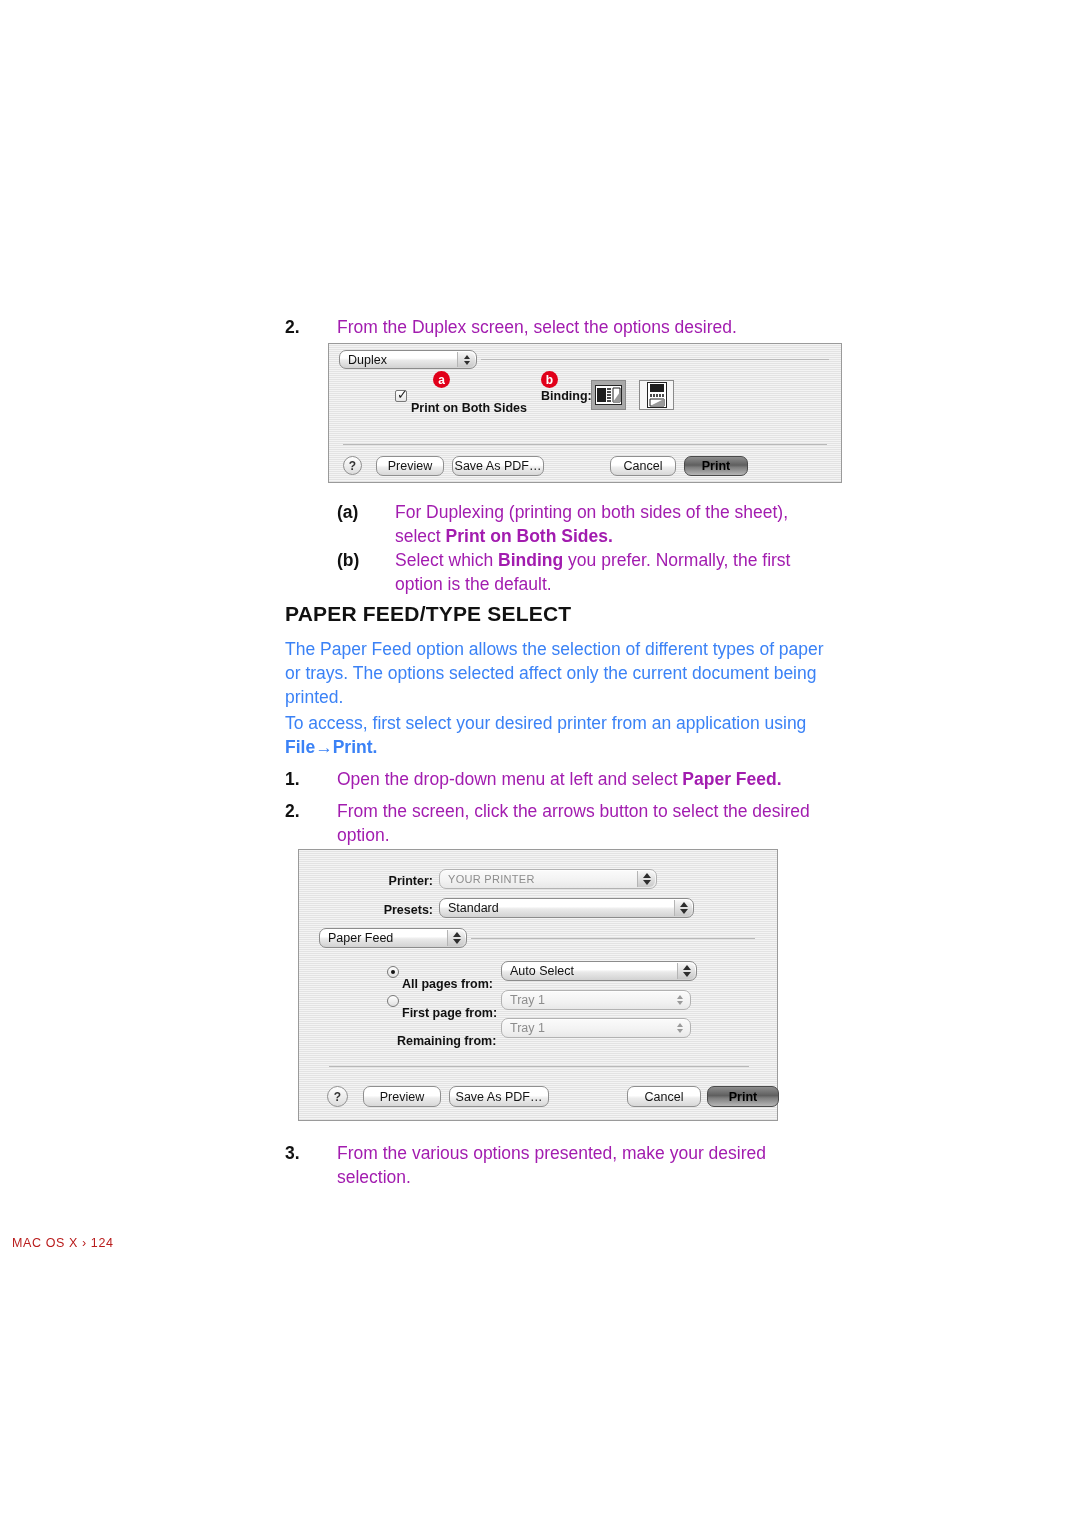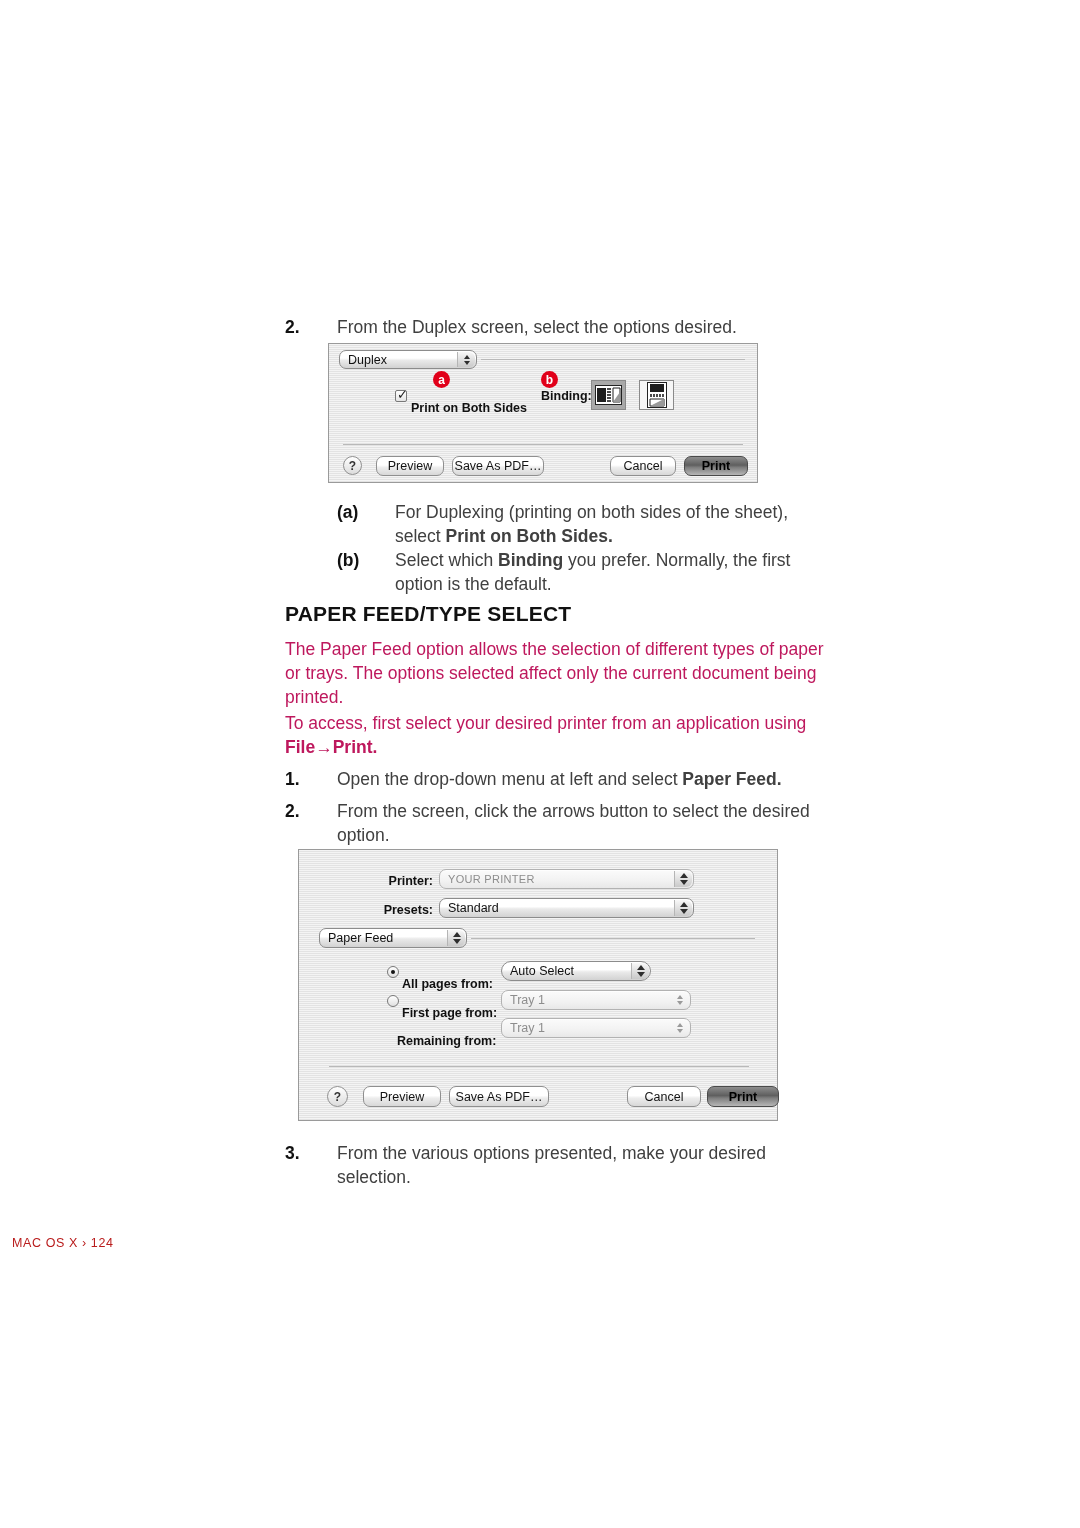--- a/index.html
+++ b/index.html
@@ -35,28 +35,28 @@
     flex: 0 0 52px;
     font-weight: bold;
     font-size: 17.5px;
     line-height: 24px;
     color: #111;
   }
   .step-body {
     flex: 1;
     font-size: 17.5px;
     line-height: 24px;
-    color: #404040;
+    color: #a21caf;
   }
   .para {
     position: absolute;
     width: 545px;
     font-size: 17.5px;
     line-height: 24px;
-    color: #be185d;
+    color: #3b82f6;
   }
   b, .b { font-weight: bold; }
 
   .section-head {
     position: absolute;
     font-size: 21px;
     letter-spacing: 0.2px;
     font-weight: bold;
     color: #111;
   }
@@ -246,21 +246,21 @@
 </head>
 <body>
 
 <div class="page">
 
   <div class="step" style="left:285px; top:315px;">
     <div class="step-num">2.</div>
     <div class="step-body">From the Duplex screen, select the options desired.</div>
   </div>
 
-  <div class="aqua" style="left:328px; top:343px; width:430px; height:140px;padding-left:30px;">
+  <div class="aqua" style="left:328px; top:343px; width:514px; height:140px;padding-left:30px;">
 
     <div class="popup" style="left:10px; top:6px; width:138px; height:19px;">
       <span>Duplex</span>
       <span class="arrows" style="right:1px;">
         <span class="tri-up" style="border-left-width:3px;border-right-width:3px;border-bottom-width:4px;"></span>
         <span class="tri-dn" style="border-left-width:3px;border-right-width:3px;border-top-width:4px;"></span>
       </span>
     </div>
 
     <div style="position:absolute; left:152px; top:15px; right:12px; height:1px; background:#b9b9b9;"></div>
@@ -348,21 +348,21 @@
   </div>
 
   <div class="step" style="left:285px; top:799px;">
     <div class="step-num">2.</div>
     <div class="step-body" style="width:478px;">From the screen, click the arrows button to select the desired option.</div>
   </div>
 
   <div class="aqua" style="left:298px; top:849px; width:480px; height:272px;">
 
     <div class="fld-label" style="left:44px; top:24px; width:90px;">Printer:</div>
-    <div class="popup dim" style="left:140px; top:19px; width:255px; height:20px;">
+    <div class="popup dim" style="left:140px; top:19px; width:218px; height:20px;">
       <span style="font-size:11px;letter-spacing:0.3px;">YOUR PRINTER</span>
       <span class="arrows" style="right:1px;">
         <span class="tri-up"></span>
           <span class="tri-dn"></span>
       </span>
     </div>
 
     <div class="fld-label" style="left:44px; top:53px; width:90px;">Presets:</div>
     <div class="popup" style="left:140px; top:48px; width:255px; height:20px;">
       <span>Standard</span>
@@ -378,21 +378,21 @@
         <span class="tri-up"></span>
           <span class="tri-dn"></span>
       </span>
     </div>
     <div style="position:absolute; left:172px; top:88px; right:22px; height:1px; background:#b9b9b9;"></div>
 
     <div class="radio" style="left:88px; top:116px;">
       <span class="dot"></span>
     </div>
     <div class="chk-label" style="left:103px; top:115px;">All pages from:</div>
-    <div class="popup" style="left:202px; top:111px; width:150px; height:20px;border-radius:10px;">
+    <div class="popup" style="left:202px; top:111px; width:196px; height:20px;">
       <span>Auto Select</span>
       <span class="arrows" style="right:1px;">
         <span class="tri-up"></span>
           <span class="tri-dn"></span>
       </span>
     </div>
 
     <div class="radio" style="left:88px; top:145px;"></div>
     <div class="chk-label" style="left:103px; top:144px;">First page from:</div>
     <div class="popup dim" style="left:202px; top:140px; width:190px; height:20px;">

